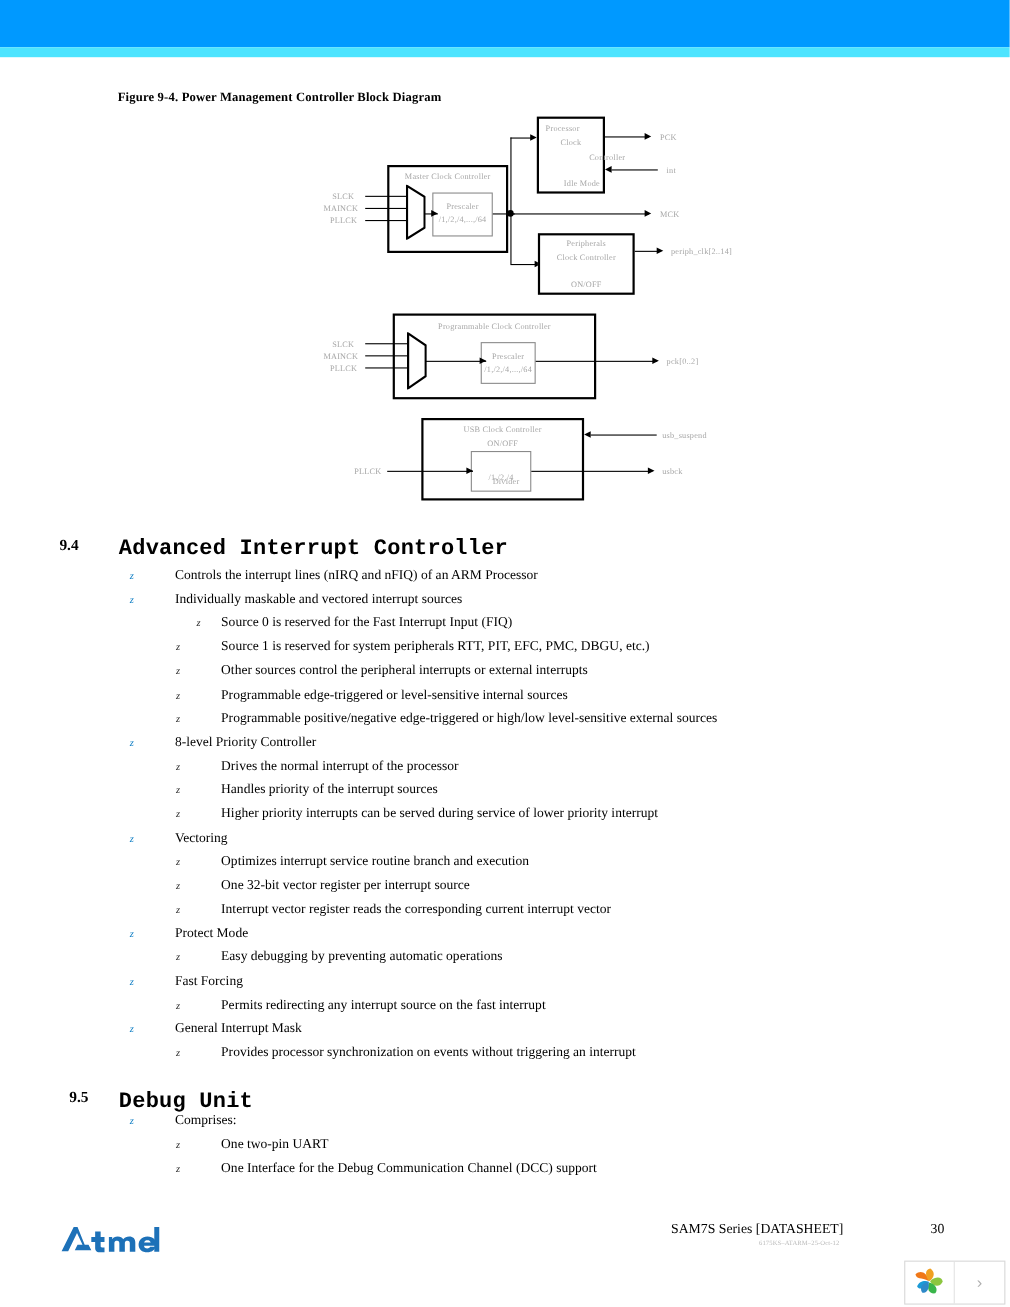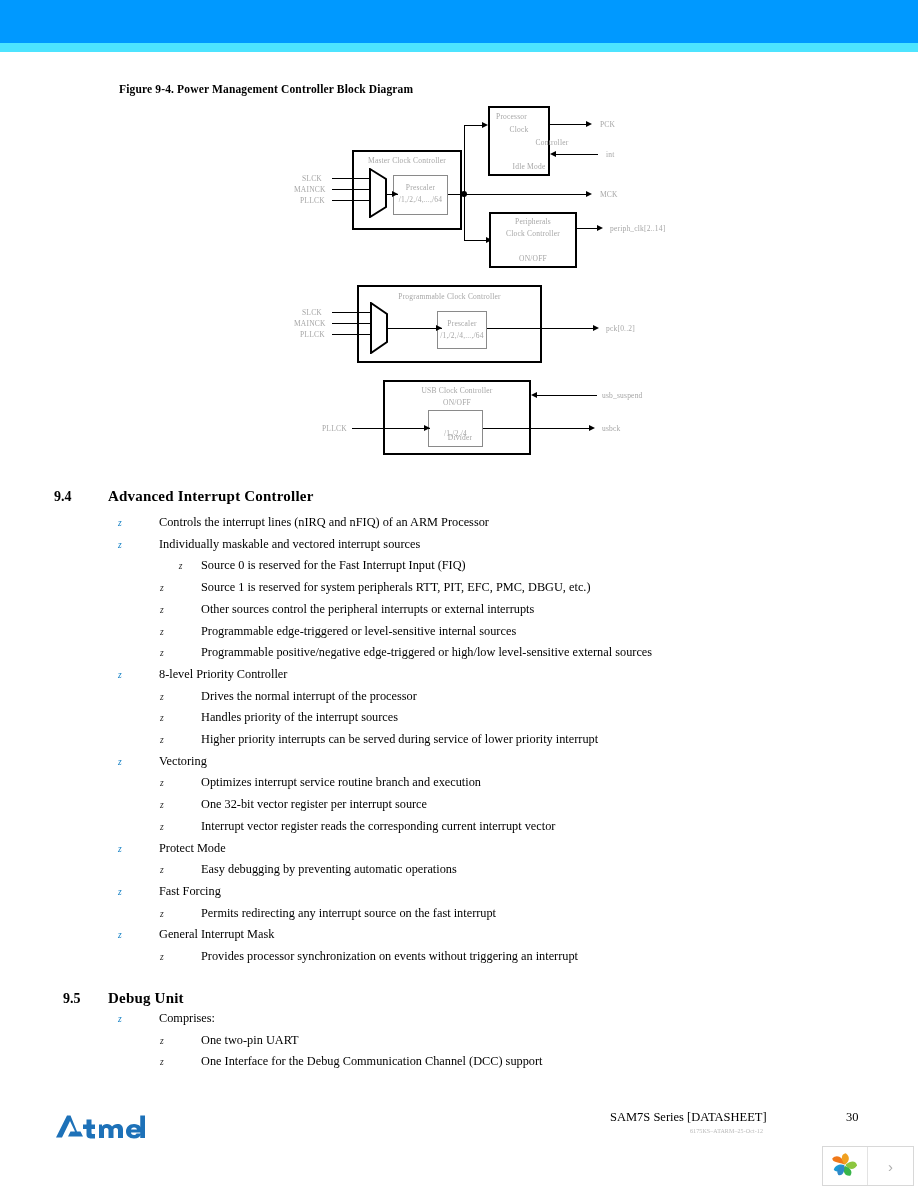--- a/index.html
+++ b/index.html
@@ -32,21 +32,20 @@
 
   
   #figure-caption {
     position: absolute;
     left: 107px; top: 83px;
     font-family: "Liberation Serif", serif;
     font-weight: bold;
     font-size: 11.5px;
     letter-spacing: 0.15px;
     white-space: nowrap;
-    margin-left: 12px;
   }
 
   
   #figure-area {
     position: absolute;
     left: 0; top: 100px;
     width: 918px; height: 365px;
   }
   .blk {
     position: absolute;
@@ -107,23 +106,23 @@
     border-radius: 50%;
     background: #000;
   }
   .mux {
     position: absolute;
   }
 
   
   .sec-head {
     position: absolute;
-    font-family: Liberation Serif, serif;
+    font-family: Liberation Mono, monospace;
     font-weight: bold;
-    font-size: 15px;
+    font-size: 20px;
     white-space: nowrap;
     letter-spacing: 0.2px;
   }
   .sec-num {
     position: absolute;
     font-family: "Liberation Serif", serif;
     font-weight: bold;
     font-size: 14px;
   }
   .content-list {

